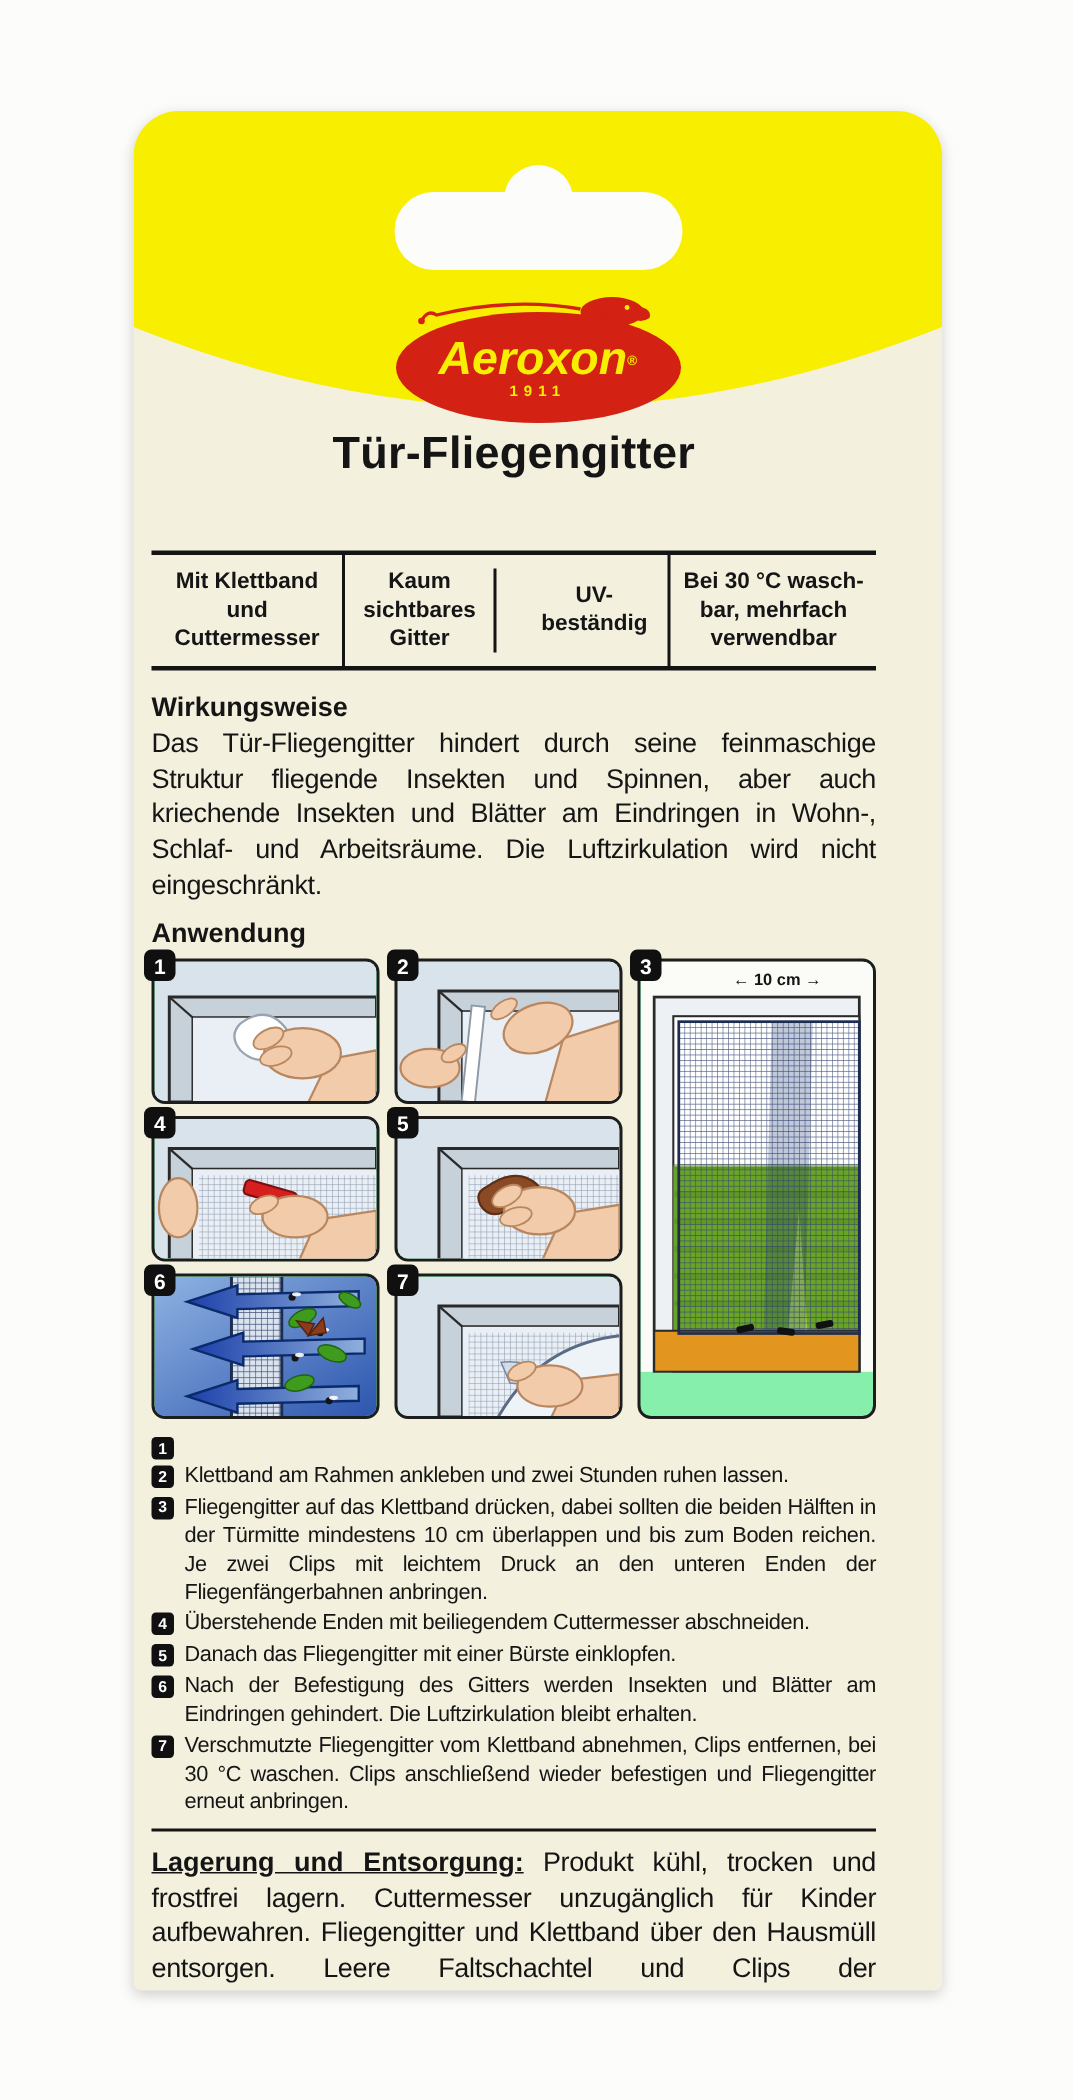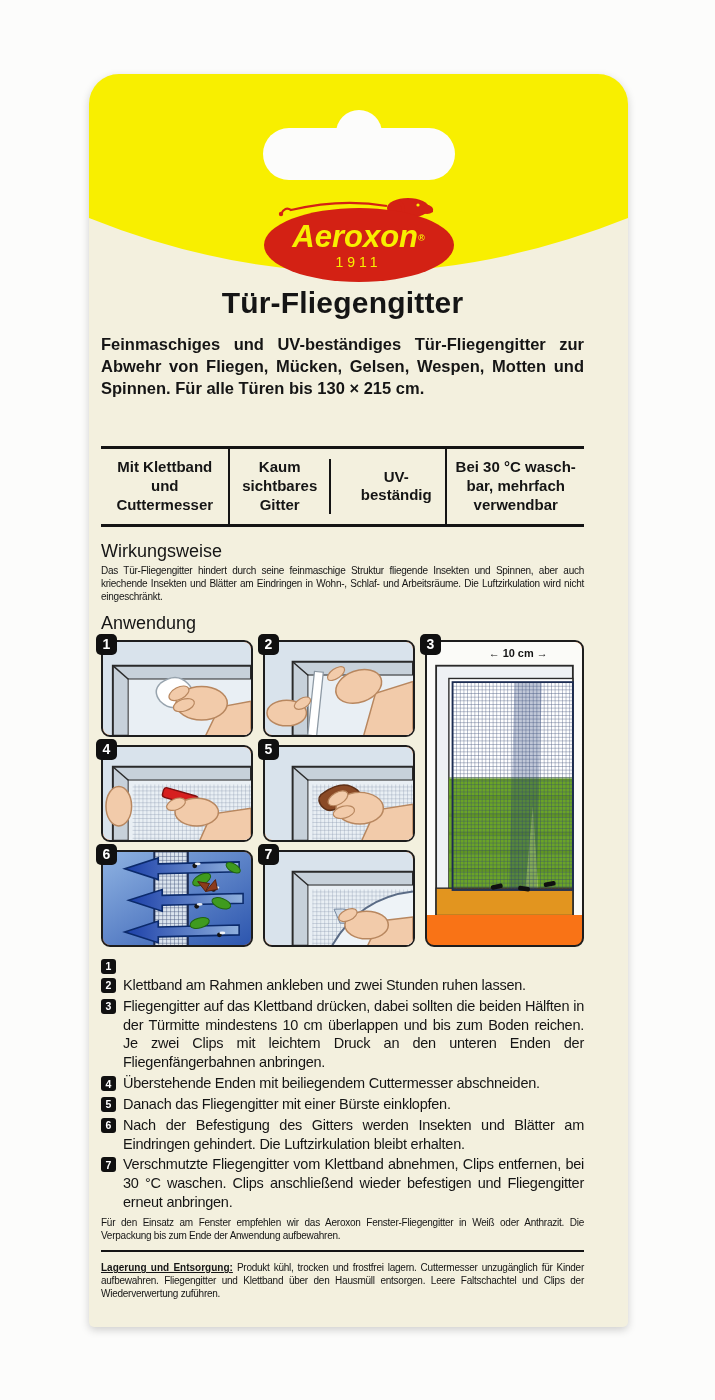--- a/index.html
+++ b/index.html
@@ -13,39 +13,39 @@
   .euro-slot{position:absolute;left:50%;top:54px;transform:translateX(-50%);
              width:192px;height:52px;border-radius:26px;background:#fcfcfb;}
   .euro-bump{position:absolute;left:50%;top:36px;transform:translateX(-50%);
              width:46px;height:46px;border-radius:50%;background:#fcfcfb;}
   .logo{position:absolute;left:50%;top:118px;transform:translateX(-50%);
         width:196px;height:92px;z-index:3;}
   .logo-oval{position:absolute;left:3px;top:16px;width:190px;height:74px;border-radius:50%;
              background:#d32114;display:flex;flex-direction:column;align-items:center;justify-content:center;}
   .logo-word{font-style:italic;font-weight:bold;font-size:31px;color:#f8ef00;letter-spacing:0;line-height:1;}
   .logo-reg{font-size:9px;vertical-align:6px;}
-  .logo-year{color:#f8ef00;font-size:14px;letter-spacing:4px;margin-top:2px;font-weight:normal;}
+  .logo-year{color:#f8ef00;font-size:10px;letter-spacing:4px;margin-top:2px;font-weight:bold;}
   .logo-cham{position:absolute;left:14px;top:-2px;width:170px;height:30px;}
   .content{position:absolute;left:12px;top:212px;width:483px;z-index:2;}
   .title{text-align:center;font-size:30px;font-weight:bold;letter-spacing:.2px;margin:0 0 14px;}
   .intro{font-size:16.5px;font-weight:bold;line-height:1.32;text-align:justify;margin:0 0 13px;}
   .feat-table{display:flex;border-top:3px solid #141414;border-bottom:3px solid #141414;
               align-items:center;margin-bottom:14px;margin-top:47px;}
   .feat-cell{flex:1;display:flex;align-items:center;justify-content:center;text-align:center;
              font-size:15px;font-weight:bold;line-height:1.25;padding:9px 4px;white-space:pre-line;}
   .feat-cell+.feat-cell{border-left:2.5px solid #141414;}
   .fc0{flex:1.32;} .fc1{flex:1.0;} .fc2{flex:1.0;padding-left:20px;} .fc3{flex:1.42;}
-  .h2{font-size:18px;font-weight:normal;margin:0 0 2px;}
-  .cond{font-size:10px;line-height:1.31;letter-spacing:-.25px;text-align:justify;}
+  .h2{font-size:18px;font-weight:bold;margin:0 0 2px;}
+  .cond{font-size:18px;line-height:1.31;letter-spacing:-.25px;text-align:justify;}
   .wirk-body{margin:0 0 10px;}
   .grid{display:grid;grid-template-columns:152px 152px 1fr;grid-auto-rows:97px;
         gap:8px 10px;margin:6px 0 10px;}
   .panel{position:relative;}
   .panel-3{grid-column:3;grid-row:1/4;}
-  .art{position:absolute;inset:0;border:2.5px solid #1d1d1d;border-radius:9px;overflow:hidden;background:#f97316;}
+  .art{position:absolute;inset:0;border:2.5px solid #1d1d1d;border-radius:9px;overflow:hidden;background:#86efac;}
   .art svg{position:absolute;inset:0;display:block;}
   .badge{position:absolute;left:-5px;top:-6px;width:21px;height:21px;background:#101010;
          border-radius:5px;color:#fff;font-size:14px;font-weight:bold;display:flex;
          align-items:center;justify-content:center;z-index:4;}
   .steps{margin:2px 0 0;}
   .step{display:flex;margin-bottom:2px;}
   .step-badge{flex:0 0 15px;height:15px;background:#101010;border-radius:3px;color:#fff;
               font-size:10.5px;font-weight:bold;display:flex;align-items:center;justify-content:center;
               margin:2px 7px 0 0;}
   .step-text{font-size:14.5px;line-height:1.3;letter-spacing:-.25px;text-align:justify;}
@@ -97,21 +97,20 @@
     </svg>
     <div class="logo-oval">
       <div class="logo-word"><span>Aeroxon</span><span class="logo-reg">®</span></div>
       <div class="logo-year">1911</div>
     </div>
   </div>
 
   <div class="content">
     <h1 class="title">Tür-Fliegengitter</h1>
 
-    <p class="intro">Feinmaschiges und UV-beständiges Tür-Fliegengitter zur Abwehr von Fliegen, Mücken, Gelsen, Wespen, Motten und Spinnen. Für alle Türen bis 130 × 215 cm.</p>
 
     <div class="feat-table">
       <div class="feat-cell fc0">Mit Klettband
 und
 Cuttermesser</div>
       <div class="feat-cell fc1">Kaum
 sichtbares
 Gitter</div>
       <div class="feat-cell fc2">UV-
 beständig</div>
@@ -309,20 +308,19 @@
       <div class="step">
           <span class="step-badge">6</span>
           <span class="step-text">Nach der Befestigung des Gitters werden Insekten und Blätter am Eindringen gehindert. Die Luftzirkulation bleibt erhalten.</span>
         </div>
       <div class="step">
           <span class="step-badge">7</span>
           <span class="step-text">Verschmutzte Fliegengitter vom Klettband abnehmen, Clips entfernen, bei 30 °C waschen. Clips anschließend wieder befestigen und Fliegengitter erneut anbringen.</span>
         </div>
     </div>
 
-    <p class="cond closing">Für den Einsatz am Fenster empfehlen wir das Aeroxon Fenster-Fliegengitter in Weiß oder Anthrazit. Die Verpackung bis zum Ende der Anwendung aufbewahren.</p>
 
     <hr class="rule">
 
     <p class="cond storage"><b>Lagerung und Entsorgung:</b><span> Produkt kühl, trocken und frostfrei lagern. Cuttermesser unzugänglich für Kinder aufbewahren. Fliegengitter und Klettband über den Hausmüll entsorgen. Leere Faltschachtel und Clips der Wiederverwertung zuführen.</span></p>
 
   </div>
 </div>
 
 </body></html>

